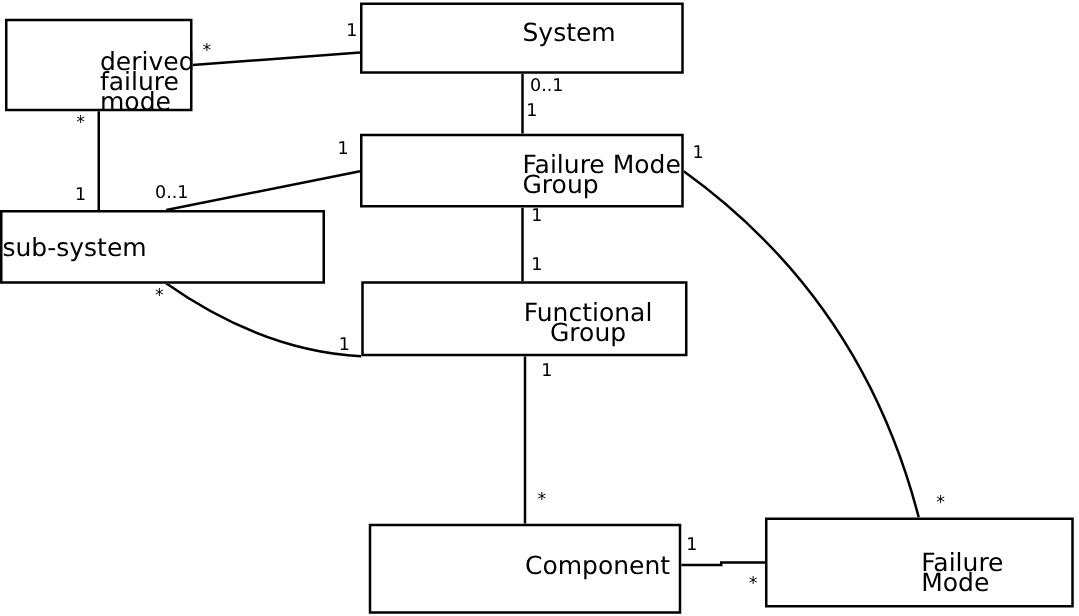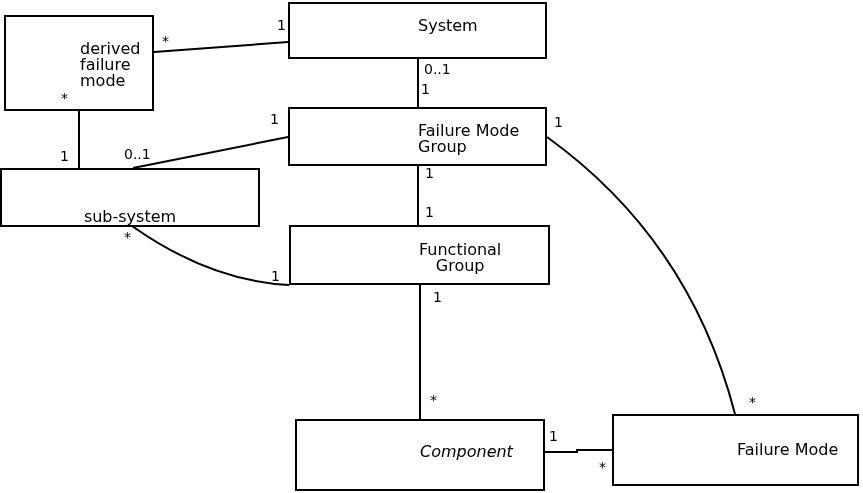--- a/index.html
+++ b/index.html
@@ -23,29 +23,28 @@
     fill: none;
   }
   .node {
     position: absolute;
     box-sizing: border-box;
     border: 2px solid #000000;
     background: #ffffff;
   }
   .node-label {
     position: absolute;
-    font-size: 16px;
+    font-size: 20px;
     line-height: 16px;
     white-space: pre-line;
     color: #000000;
   }
   .node-label.centered {
     left: 0; right: 0;
-    text-align: center;
-    margin-top: 19px;
+    text-align: left;
   }
   .mult {
     position: absolute;
     font-size: 14px;
     line-height: 14px;
     color: #000000;
     white-space: nowrap;
   }
 </style>
 </head>
@@ -58,21 +57,21 @@
     <path d="M79,88 L79,168"></path>
     <path d="M418,59 L418,107"></path>
     <path d="M133,168 L288,137"></path>
     <path d="M418,166 L418,225"></path>
     <path d="M132,226 Q210,281 289,285"></path>
     <path d="M420,285 L420,419"></path>
     <path d="M545,452 L577,452 L577,450 L612,450"></path>
     <path d="M547,137 Q690,240 735,414"></path>
   </svg>
 
-  <div class="node" style="left:4px; top:15px; width:150px; height:96px;">
+  <div class="node" style="left:4px; top:15px; width:150px; height:74px;">
     <span class="node-label" style="left:74px; top:24px;">derived
 failure
 mode</span>
   </div>
 
   <div class="node" style="left:288px; top:2px; width:259px; height:57px;">
     <span class="node-label" style="left:128px; top:14px;">System</span>
   </div>
 
   <div class="node" style="left:288px; top:107px; width:259px; height:59px;">
@@ -82,21 +81,21 @@
 
   <div class="node" style="left:0px; top:168px; width:260px; height:59px;">
     <span class="node-label centered" style="top:20px;">sub-system</span>
   </div>
 
   <div class="node" style="left:289px; top:225px; width:261px; height:60px;text-align:center;">
     <span class="node-label" style="left:128px; top:15px;">Functional
 Group</span>
   </div>
 
-  <div class="node" style="left:295px; top:419px; width:250px; height:72px;font-style:italic;">
+  <div class="node" style="left:295px; top:419px; width:250px; height:72px;">
     <span class="node-label" style="left:123px; top:23px;">Component</span>
   </div>
 
   <div class="node" style="left:612px; top:414px; width:247px; height:72px;">
     <span class="node-label" style="left:123px; top:26px;">Failure Mode</span>
   </div>
 
   <span class="mult" style="left:162px; top:34px;">*</span>
   <span class="mult" style="left:277px; top:18px;">1</span>
   <span class="mult" style="left:424px; top:62px;">0..1</span>

